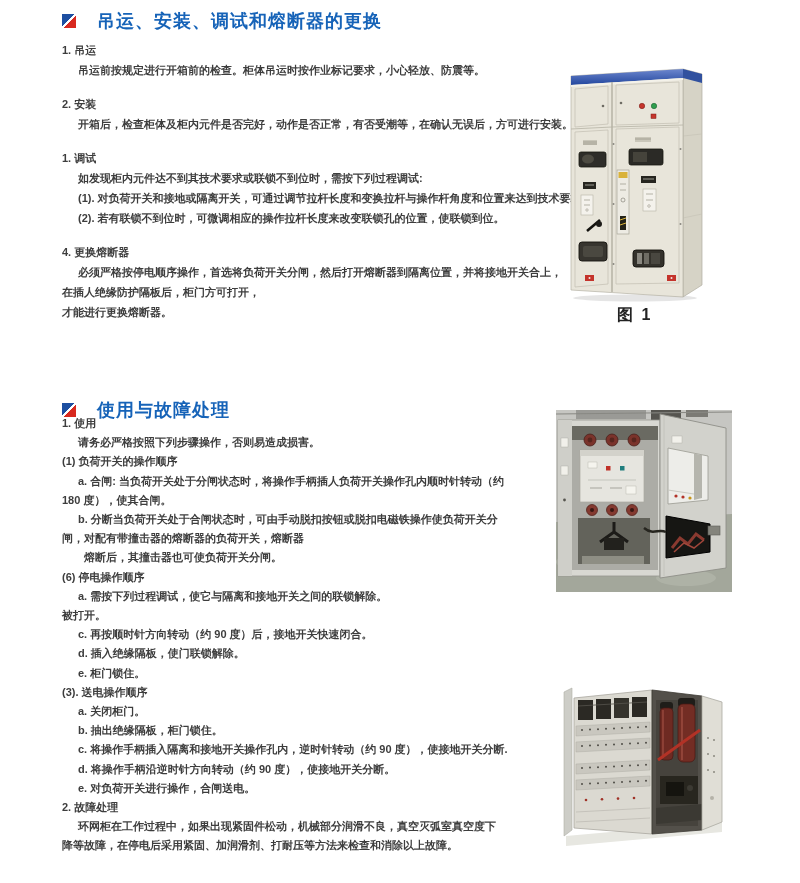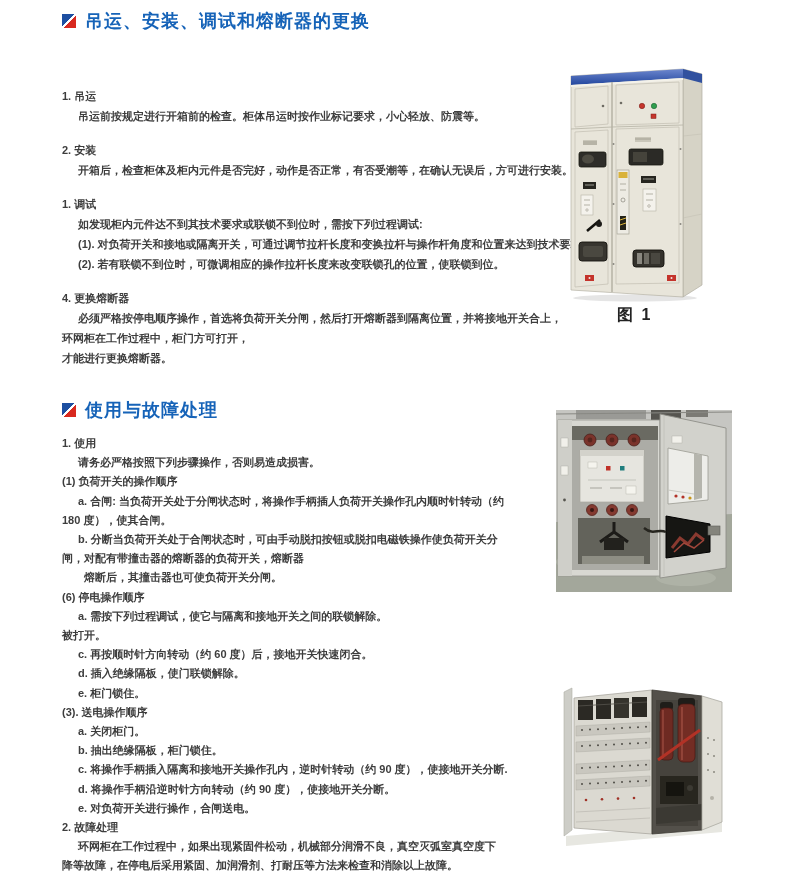--- a/index.html
+++ b/index.html
@@ -1,32 +1,32 @@
 <!DOCTYPE html>
 <html><head>
 <meta charset="utf-8">
 <style>
   html,body{margin:0;padding:0;background:#ffffff;}
   .page{
     position:relative;width:800px;height:883px;background:#ffffff;overflow:hidden;
     font-family:"Liberation Sans","DejaVu Sans",sans-serif;
   }
   .sec-header{
-    position:absolute;left:62px;display:flex;align-items:center;gap:9px;
+    position:absolute;left:62px;display:flex;align-items:center;gap:21px;
     font-size:18px;font-weight:700;color:#1663b8;letter-spacing:1px;white-space:nowrap;
   }
   .sec-header .marker{
     width:14px;height:14px;flex:0 0 auto;
     background:linear-gradient(to bottom right,#1d4fa1 45%,#ffffff 45%,#ffffff 55%,#d8291f 55%);
   }
   #hdr1{top:9px;}
   #hdr2{top:374px;margin-top:24px;}
-  .body-block{position:absolute;left:62px;width:520px;color:#3d3d3d;font-size:11px;font-weight:600;margin-top:46px;}
+  .body-block{position:absolute;left:62px;width:520px;color:#3d3d3d;font-size:11px;font-weight:600;}
   #sec1-body{top:40px;}
-  #sec2-body{top:388px;}
+  #sec2-body{top:414px;}
   #sec1-body .ln{line-height:20px;}
   #sec2-body .ln{line-height:19.2px;}
   .ln{white-space:nowrap;}
   .ln.i1{padding-left:16px;}
   .ln.i2{padding-left:22px;}
   .ln.gap{margin-top:14px;}
   .figure{position:absolute;}
   #fig1{left:563px;top:54px;width:190px;height:250px;}
   #fig2{left:556px;top:410px;width:176px;height:182px;}
   #fig3{left:562px;top:680px;width:168px;height:172px;}
@@ -50,42 +50,42 @@
       <div class="ln i0">1. 吊运</div>
       <div class="ln i1">吊运前按规定进行开箱前的检查。柜体吊运时按作业标记要求，小心轻放、防震等。</div>
       <div class="ln i0 gap">2. 安装</div>
       <div class="ln i1">开箱后，检查柜体及柜内元件是否完好，动作是否正常，有否受潮等，在确认无误后，方可进行安装。</div>
       <div class="ln i0 gap">1. 调试</div>
       <div class="ln i1">如发现柜内元件达不到其技术要求或联锁不到位时，需按下列过程调试:</div>
       <div class="ln i1">(1). 对负荷开关和接地或隔离开关，可通过调节拉杆长度和变换拉杆与操作杆角度和位置来达到技术要求。</div>
       <div class="ln i1">(2). 若有联锁不到位时，可微调相应的操作拉杆长度来改变联锁孔的位置，使联锁到位。</div>
       <div class="ln i0 gap">4. 更换熔断器</div>
       <div class="ln i1">必须严格按停电顺序操作，首选将负荷开关分闸，然后打开熔断器到隔离位置，并将接地开关合上，</div>
-      <div class="ln i0">环网柜在工作过程中，柜门方可打开，</div>
+      <div class="ln i0">在插人绝缘防护隔板后，柜门方可打开，</div>
       <div class="ln i0">才能进行更换熔断器。</div>
     </div>
 
   <div class="sec-header" id="hdr2">
     <span class="marker"></span>
     <span>使用与故障处理</span>
   </div>
 
   <div class="body-block" id="sec2-body">
       <div class="ln i0">1. 使用</div>
       <div class="ln i1">请务必严格按照下列步骤操作，否则易造成损害。</div>
       <div class="ln i0">(1) 负荷开关的操作顺序</div>
       <div class="ln i1">a. 合闸: 当负荷开关处于分闸状态时，将操作手柄插人负荷开关操作孔内顺时针转动（约</div>
       <div class="ln i0">180 度），使其合闸。</div>
       <div class="ln i1">b. 分断当负荷开关处于合闸状态时，可由手动脱扣按钮或脱扣电磁铁操作使负荷开关分</div>
       <div class="ln i0">闸，对配有带撞击器的熔断器的负荷开关，熔断器</div>
       <div class="ln i2">熔断后，其撞击器也可使负荷开关分闸。</div>
       <div class="ln i0">(6) 停电操作顺序</div>
       <div class="ln i1">a. 需按下列过程调试，使它与隔离和接地开关之间的联锁解除。</div>
       <div class="ln i0">被打开。</div>
-      <div class="ln i1">c. 再按顺时针方向转动（约 60 度）后，接地开关快速闭合。</div>
+      <div class="ln i1">c. 再按顺时针方向转动（约 90 度）后，接地开关快速闭合。</div>
       <div class="ln i1">d. 插入绝缘隔板，使门联锁解除。</div>
       <div class="ln i1">e. 柜门锁住。</div>
       <div class="ln i0">(3). 送电操作顺序</div>
       <div class="ln i1">a. 关闭柜门。</div>
       <div class="ln i1">b. 抽出绝缘隔板，柜门锁住。</div>
       <div class="ln i1">c. 将操作手柄插入隔离和接地开关操作孔内，逆时针转动（约 90 度），使接地开关分断.</div>
       <div class="ln i1">d. 将操作手柄沿逆时针方向转动（约 90 度），使接地开关分断。</div>
       <div class="ln i1">e. 对负荷开关进行操作，合闸送电。</div>
       <div class="ln i0">2. 故障处理</div>
       <div class="ln i1">环网柜在工作过程中，如果出现紧固件松动，机械部分润滑不良，真空灭弧室真空度下</div>

